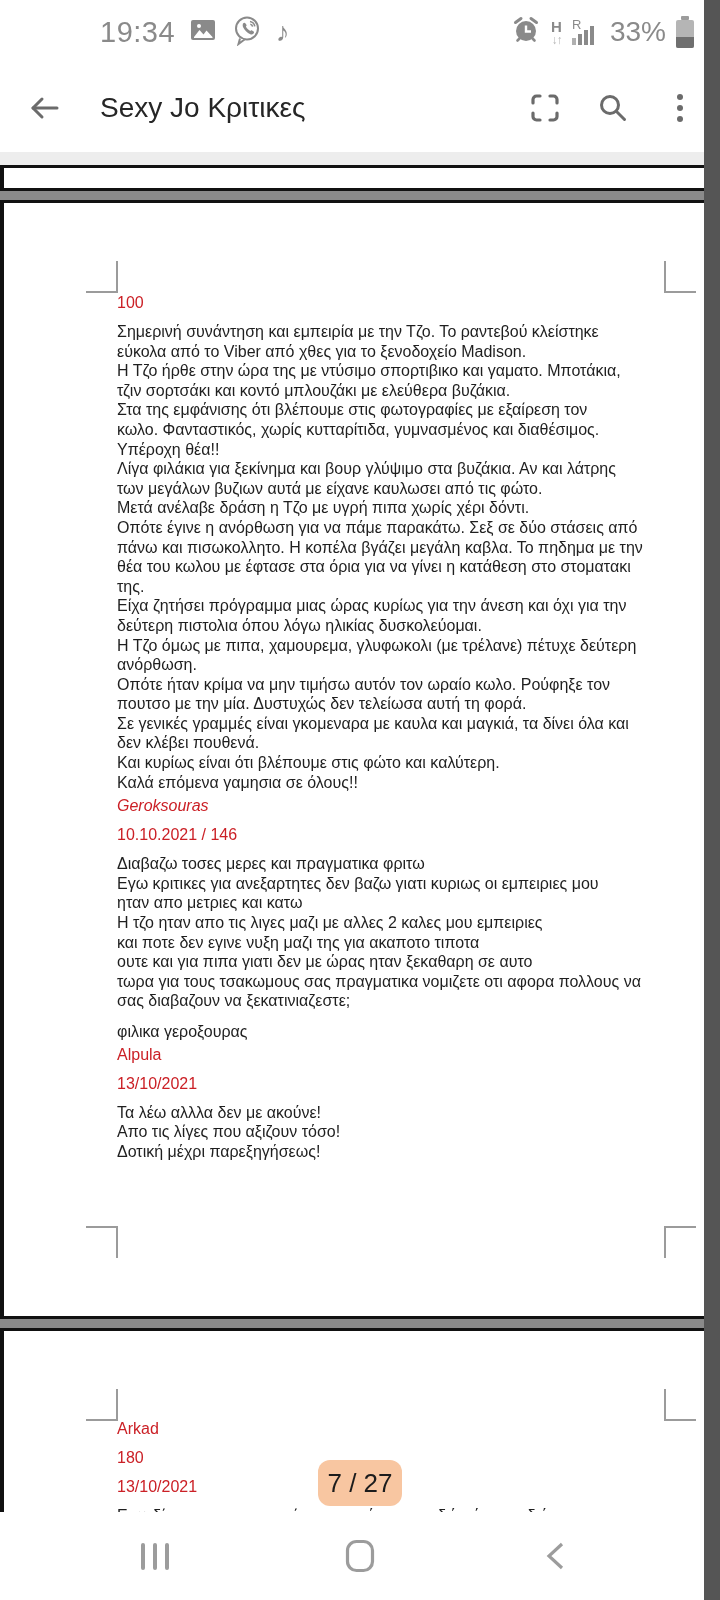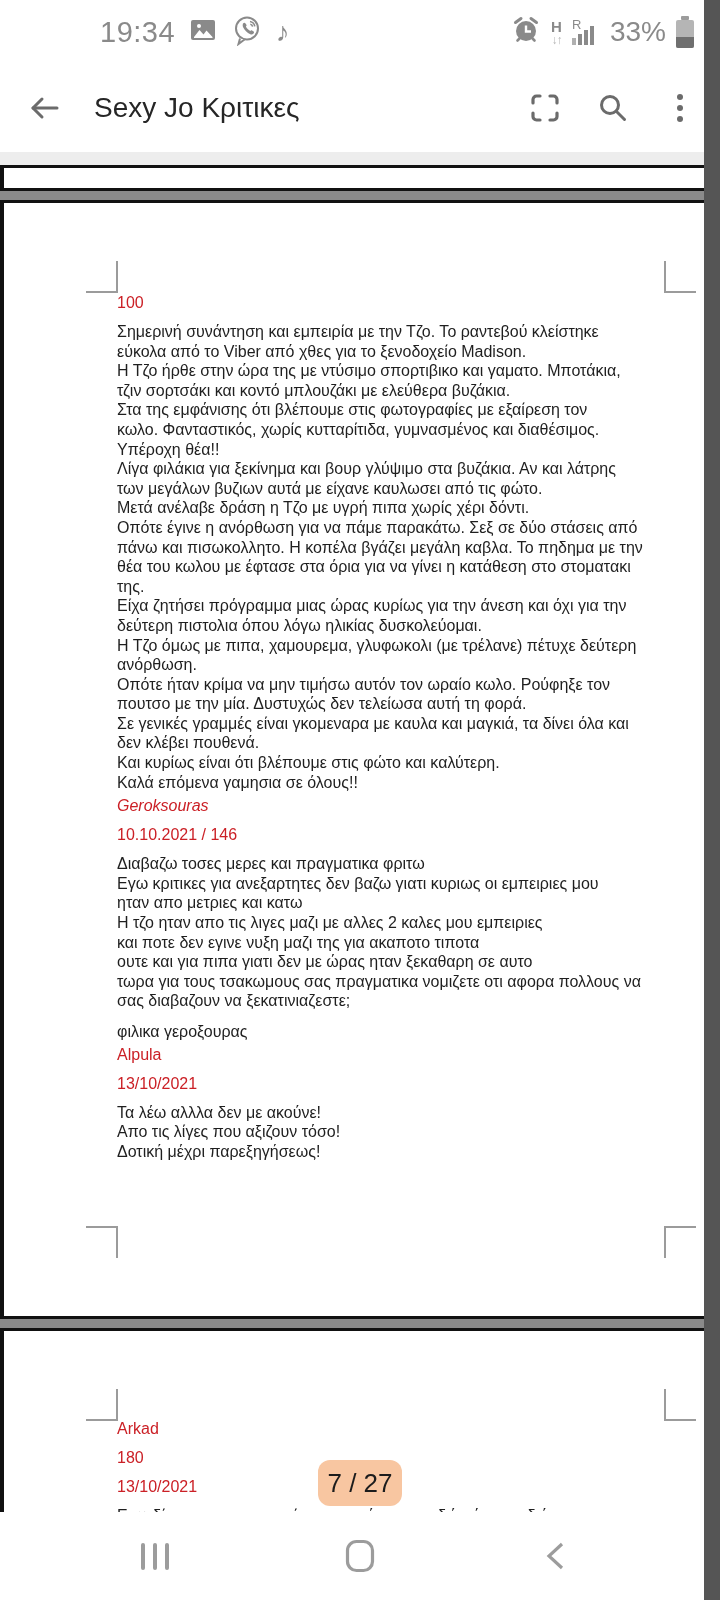--- a/index.html
+++ b/index.html
@@ -20,21 +20,21 @@
   .sig .r{position:absolute;left:0;top:0;font-size:13px;color:#8a8a8a;}
   .sig .bars{position:absolute;left:0;bottom:2px;display:flex;align-items:flex-end;gap:2px;}
   .sig .bars i{display:block;width:4px;background:#8a8a8a;}
   .batt{position:relative;width:18px;height:32px;}
   .batt .nub{position:absolute;left:5px;top:0;width:8px;height:4px;background:#9c9c9c;border-radius:1px;}
   .batt .body{position:absolute;left:0;top:4px;width:18px;height:28px;background:#b5b5b5;border-radius:2px;overflow:hidden;}
   .batt .fill{position:absolute;left:0;bottom:0;width:100%;height:11px;background:#6f6f6f;}
   
   .app-bar{position:absolute;left:0;top:64px;width:720px;height:88px;background:#fff;}
   .ab-back{position:absolute;left:24px;top:24px;width:40px;height:40px;display:flex;align-items:center;justify-content:center;cursor:pointer;}
-  .ab-title{position:absolute;left:94px;top:0;height:88px;display:flex;align-items:center;
+  .ab-title{position:absolute;left:100px;top:0;height:88px;display:flex;align-items:center;
             font-size:28px;color:#262626;}
   .ab-ic{position:absolute;top:24px;width:40px;height:40px;display:flex;align-items:center;justify-content:center;cursor:pointer;}
   .ic-full{left:525px;} .ic-search{left:593px;} .ic-menu{left:660px;}
   .kebab{display:flex;flex-direction:column;gap:5px;}
   .kebab i{width:6px;height:6px;border-radius:50%;background:#6b6b6b;display:block;}
   
   .doc-area{position:absolute;left:0;top:152px;width:720px;height:1360px;background:#ededed;overflow:hidden;}
   .page{background:#fff;border:3px solid #111;border-left-width:4px;margin:0 10px 0 0;position:relative;}
   .page-sliver{height:26px;margin-top:13px;}
   .page-gap{height:9px;background:#8a8a8a;margin-right:10px;}

